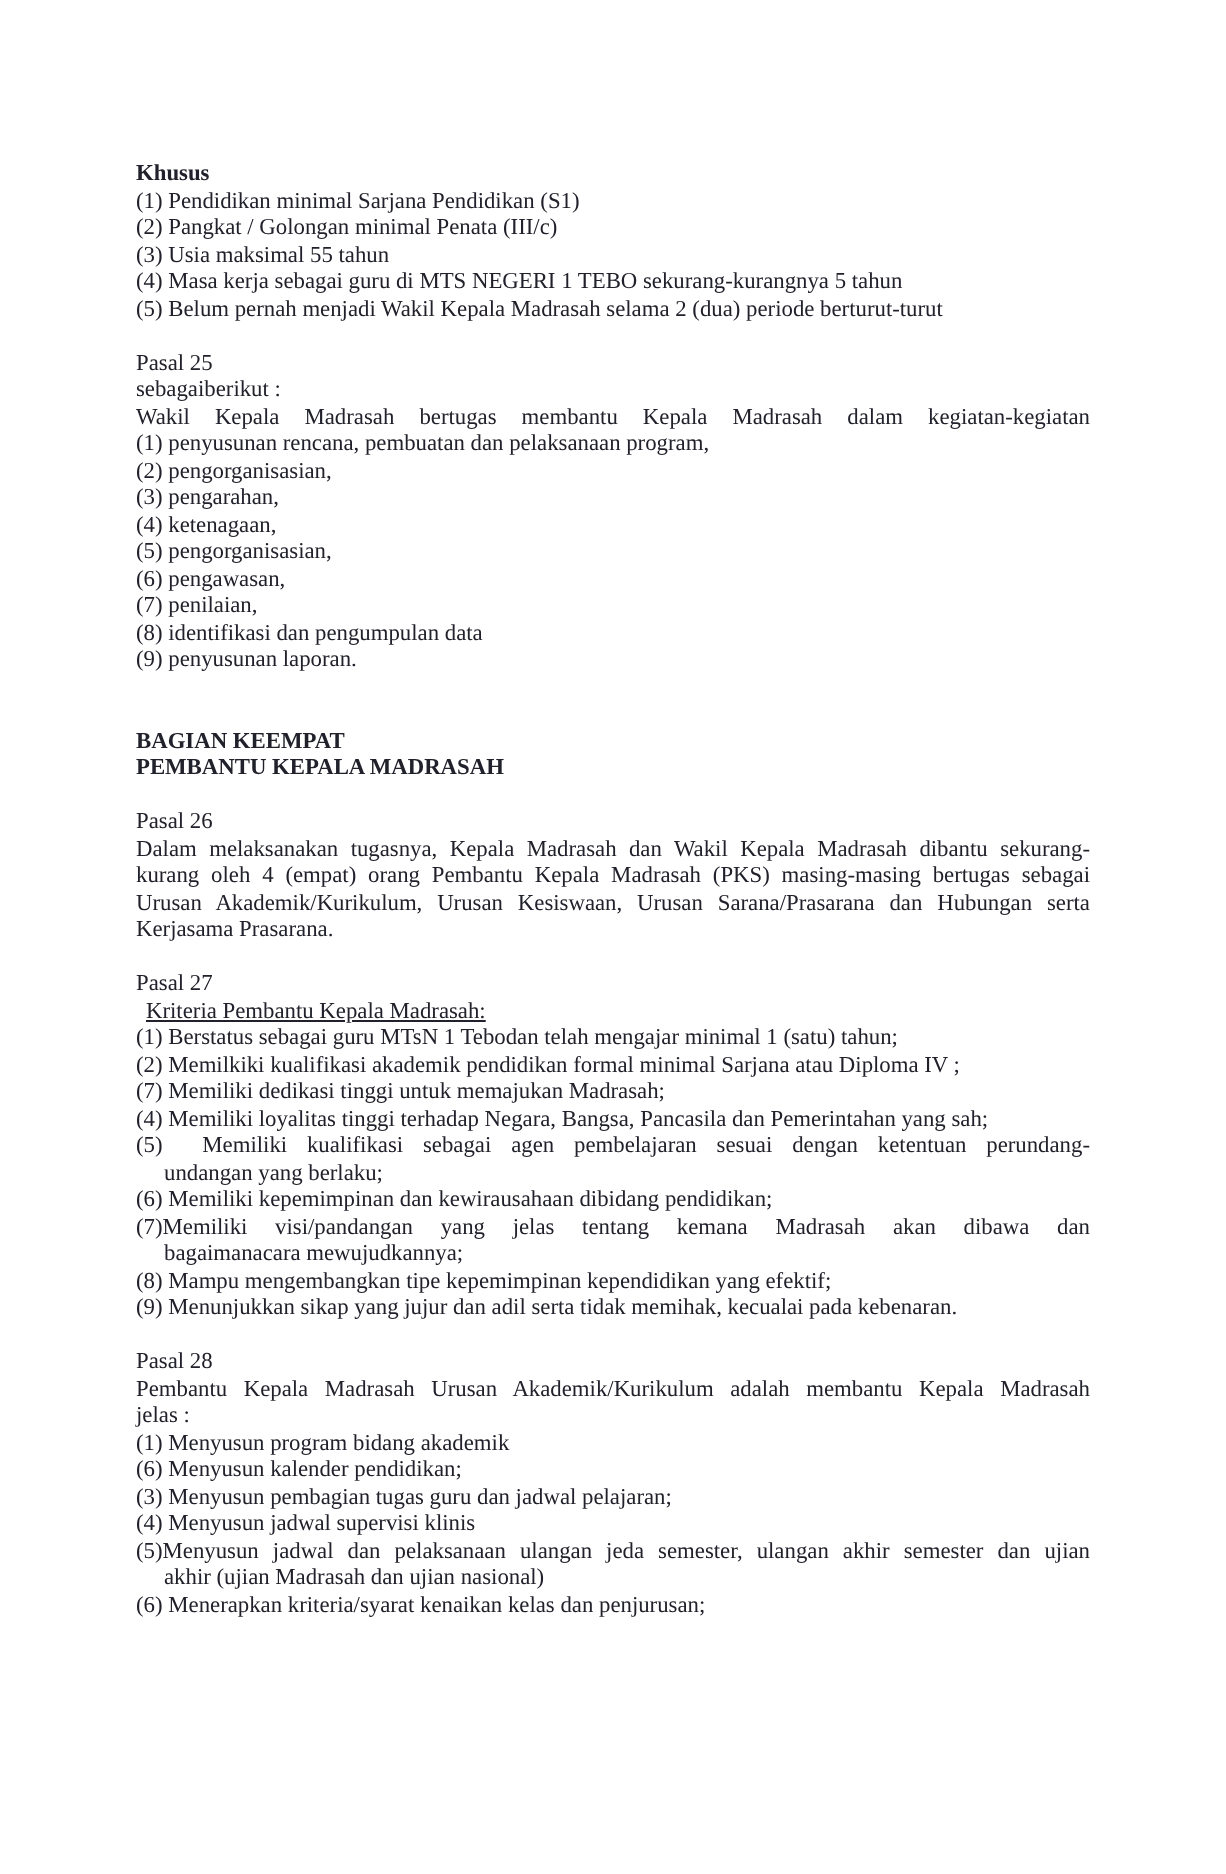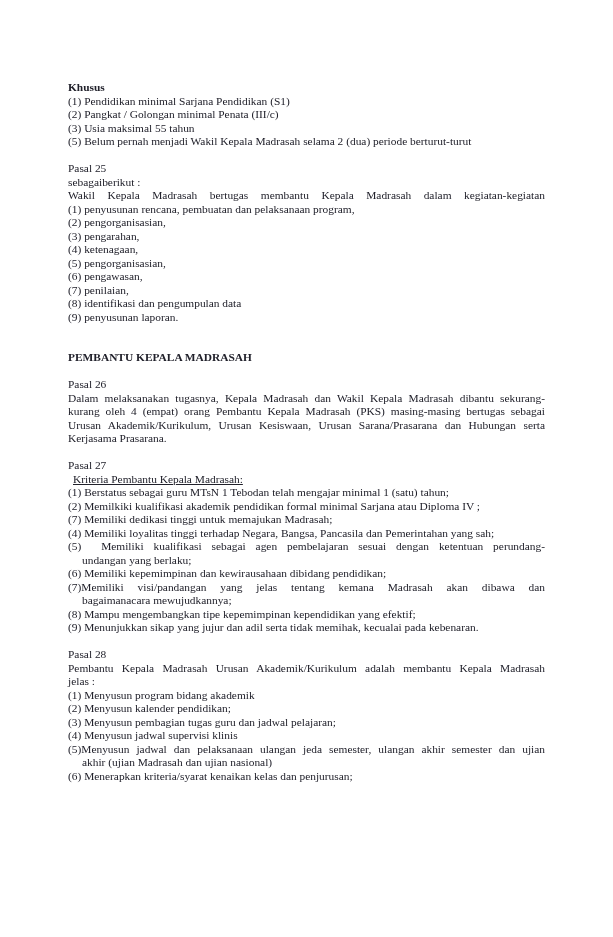--- a/index.html
+++ b/index.html
@@ -30,20 +30,21 @@
 <body style="background: rgb(255, 255, 255);">
 
 <div class="page" style="background: rgb(255, 255, 255); color: rgb(33, 33, 43);">
     <div class="block">
       <div class="line bold">Khusus</div>
     </div>
     <div class="block">
       <div class="line">(1) Pendidikan minimal Sarjana Pendidikan (S1)</div>
       <div class="line">(2) Pangkat / Golongan minimal Penata (III/c)</div>
       <div class="line">(3) Usia maksimal 55 tahun</div>
+      <div class="line">(4) Masa kerja sebagai guru di MTS NEGERI 1 TEBO sekurang-kurangnya 5 tahun</div>
       <div class="line">(5) Belum pernah menjadi Wakil Kepala Madrasah selama 2 (dua) periode berturut-turut</div>
     </div>
     <div class="block">
       <div class="line"></div>
     </div>
     <div class="block">
       <div class="line center">Pasal 25</div>
     </div>
     <div class="block">
       <div class="line">sebagaiberikut :</div>
@@ -58,20 +59,21 @@
       <div class="line">(6) pengawasan,</div>
       <div class="line">(7) penilaian,</div>
       <div class="line">(8) identifikasi dan pengumpulan data</div>
       <div class="line">(9) penyusunan laporan.</div>
     </div>
     <div class="block">
       <div class="line"></div>
       <div class="line"></div>
     </div>
     <div class="block">
+      <div class="line center bold">BAGIAN KEEMPAT</div>
       <div class="line center bold">PEMBANTU KEPALA MADRASAH</div>
     </div>
     <div class="block">
       <div class="line"></div>
     </div>
     <div class="block">
       <div class="line center">Pasal 26</div>
     </div>
     <div class="block">
       <div class="line justify">Dalam melaksanakan tugasnya, Kepala Madrasah dan Wakil Kepala Madrasah dibantu sekurang-</div>
@@ -102,20 +104,20 @@
     <div class="block">
       <div class="line"></div>
     </div>
     <div class="block">
       <div class="line center">Pasal 28</div>
     </div>
     <div class="block">
       <div class="line justify">Pembantu Kepala Madrasah Urusan Akademik/Kurikulum adalah membantu Kepala Madrasah</div>
       <div class="line">jelas :</div>
       <div class="line">(1) Menyusun program bidang akademik</div>
-      <div class="line">(2) Menyusun kalender pendidikan;</div>
+      <div class="line">(6) Menyusun kalender pendidikan;</div>
       <div class="line">(3) Menyusun pembagian tugas guru dan jadwal pelajaran;</div>
       <div class="line">(4) Menyusun jadwal supervisi klinis</div>
       <div class="line justify">(5)Menyusun jadwal dan pelaksanaan ulangan jeda semester, ulangan akhir semester dan ujian</div>
       <div class="line" style="padding-left: 14px;">akhir (ujian Madrasah dan ujian nasional)</div>
       <div class="line">(6) Menerapkan kriteria/syarat kenaikan kelas dan penjurusan;</div>
     </div>
   </div>
 
 </body></html>

